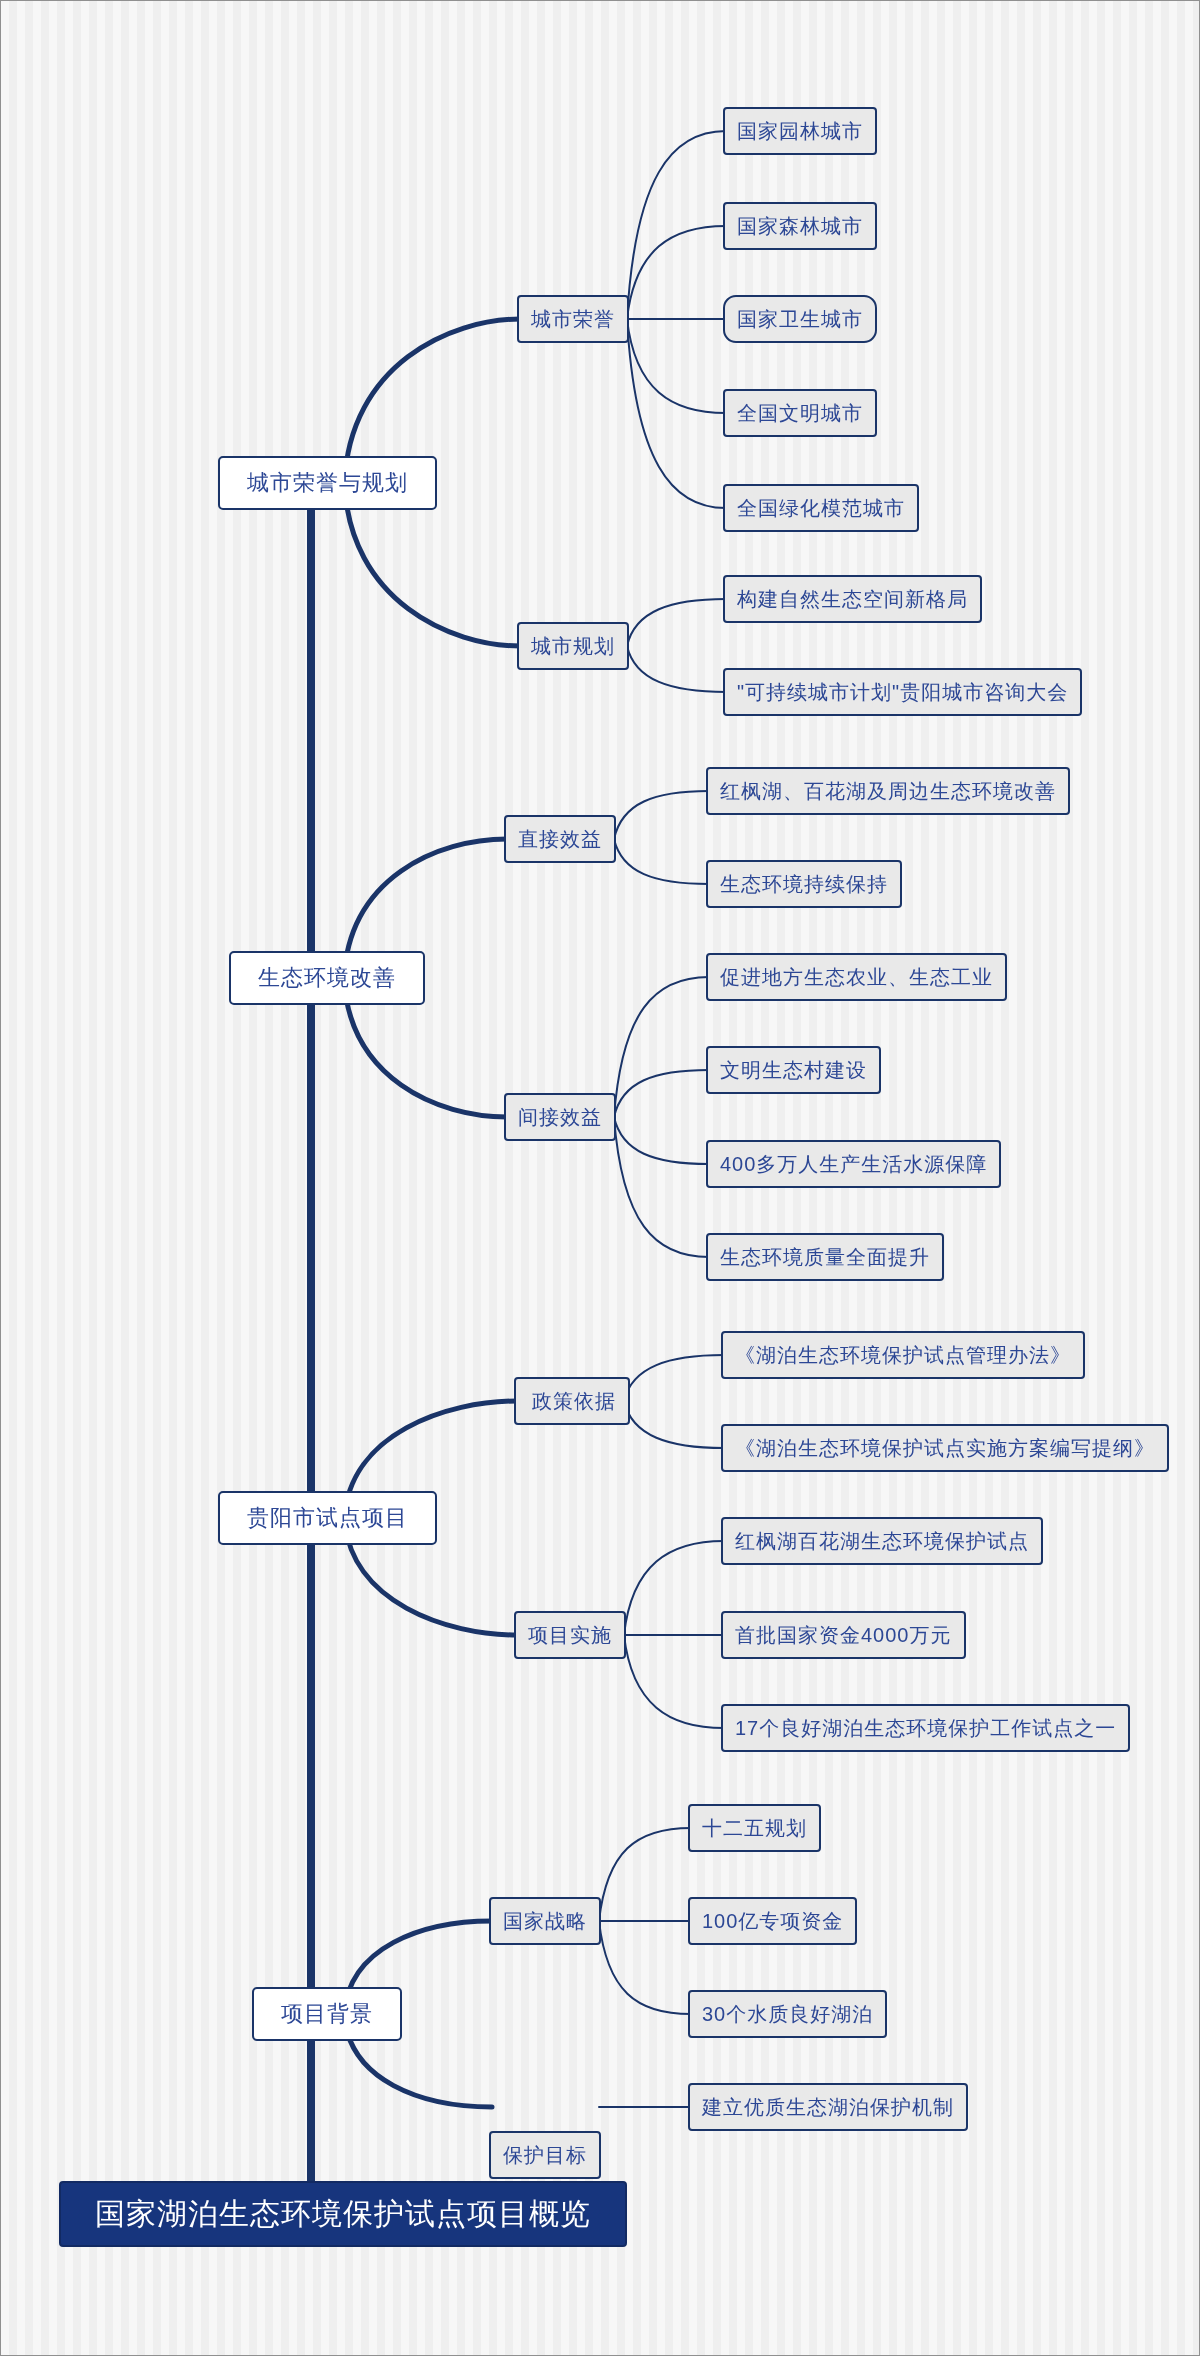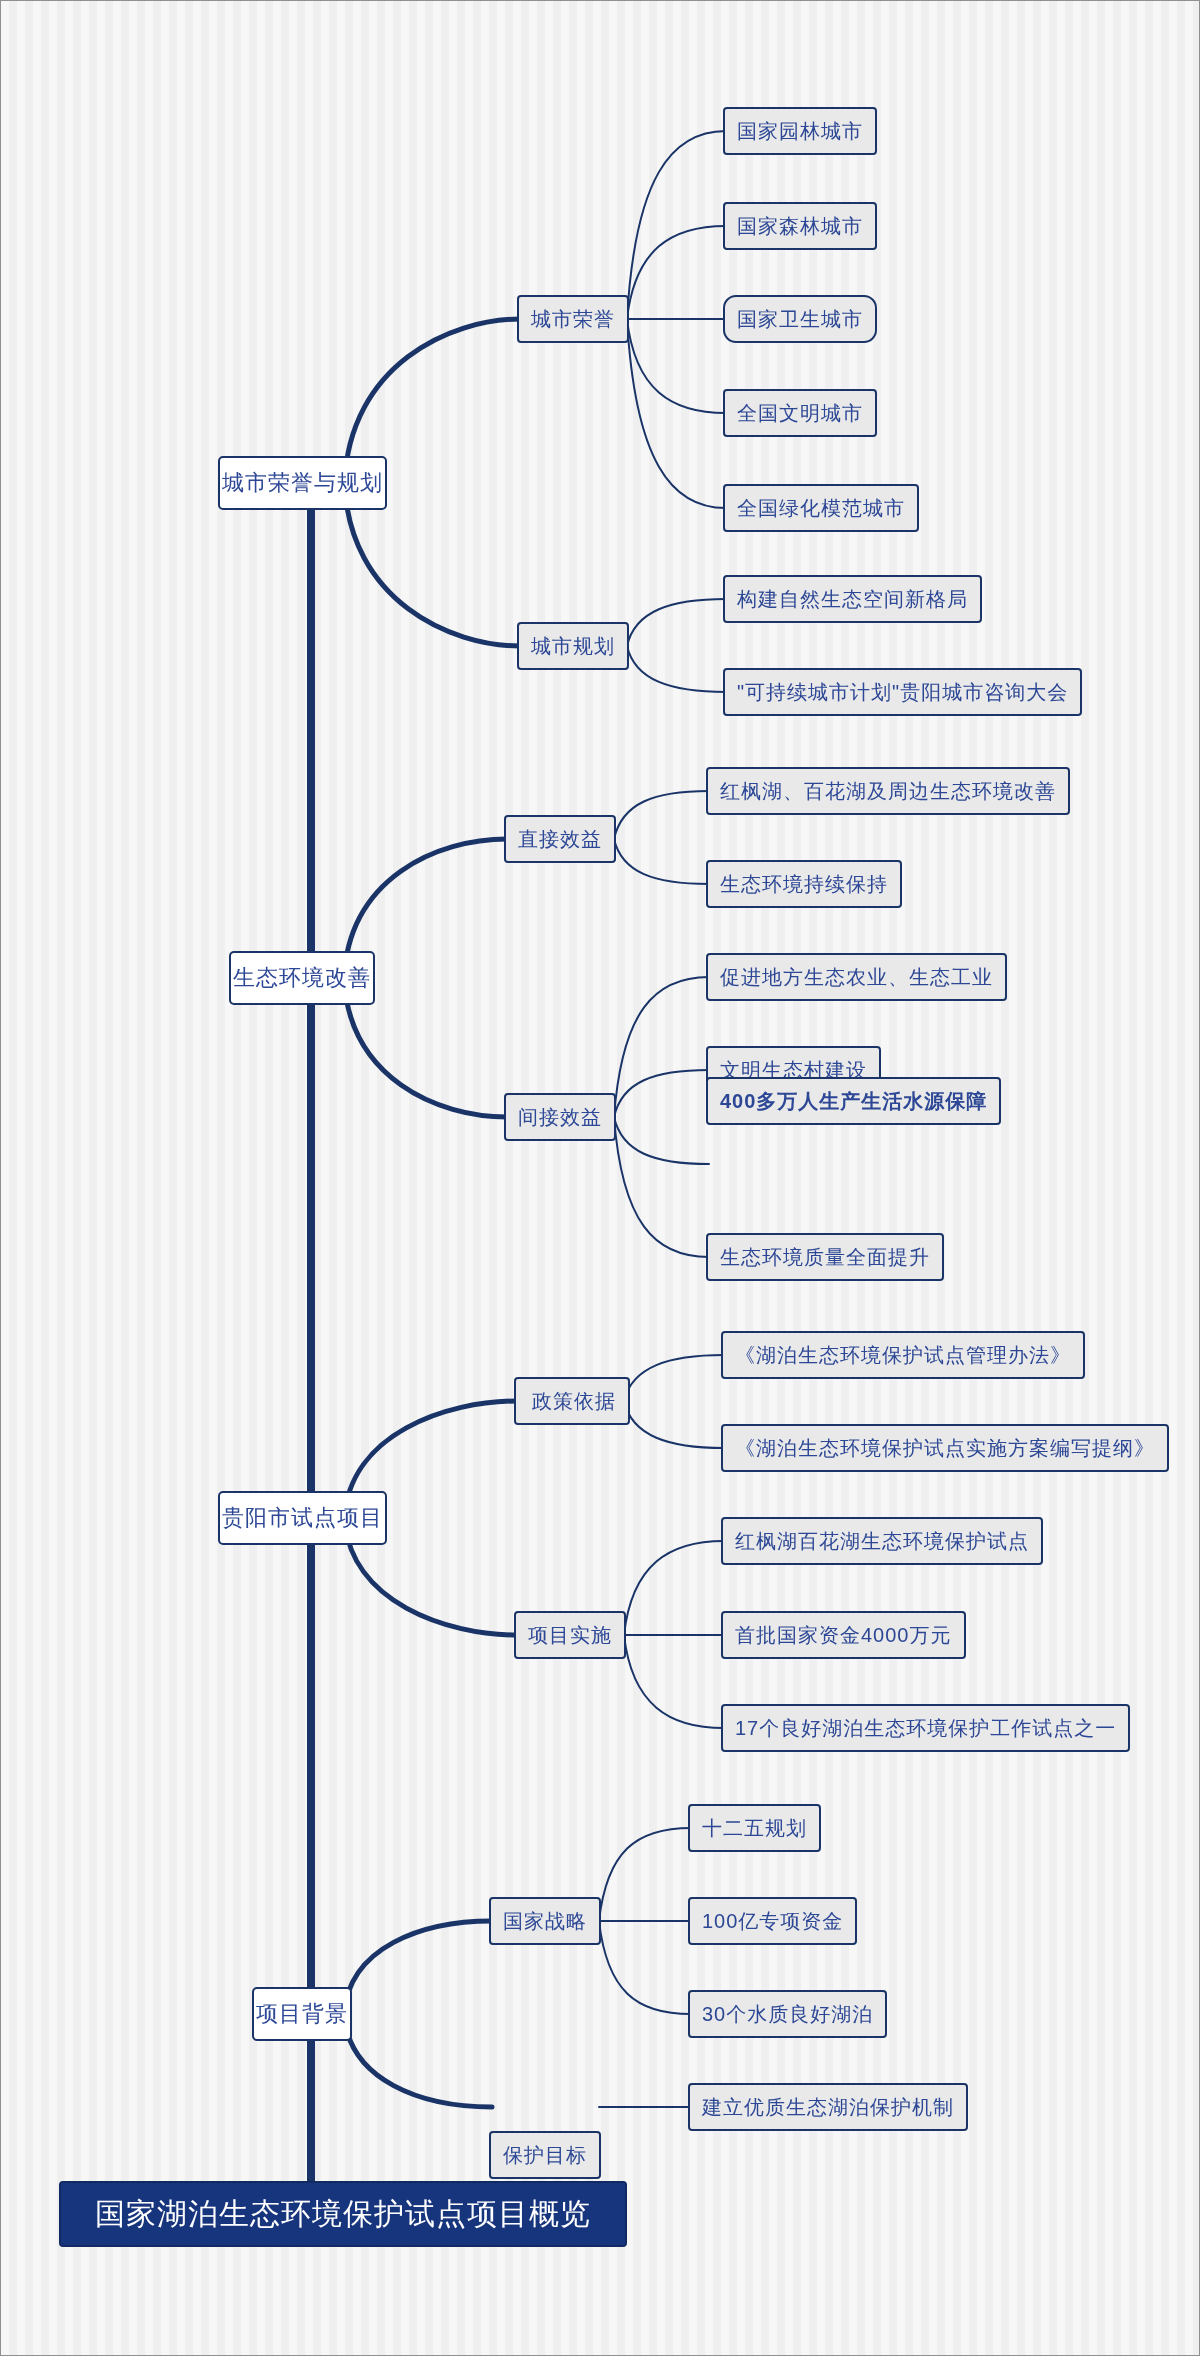--- a/index.html
+++ b/index.html
@@ -27,21 +27,21 @@
     font-size:20px;
     letter-spacing:1px;
     line-height:1;
     padding:12px 12px;
     cursor:default;
   }
   .node.sub, .node.leaf{ background:#e9e9e9; }
   .node.main{
     background:#ffffff;
     font-size:22px;
-    padding:14px 2px;
+    padding:14px 27px;
     border-radius:5px;
   }
   .node.root{
     background:#17357d;
     border:2px solid #122a63;
     color:#ffffff;
     font-size:30px;
     padding:16px 34px;
     border-radius:4px;
   }
@@ -100,21 +100,21 @@
     <div class="node leaf" style="left: 722px; top: 201px;">国家森林城市</div>
     <div class="node leaf" style="left: 722px; top: 294px; border-radius: 13px;">国家卫生城市</div>
     <div class="node leaf" style="left: 722px; top: 388px;">全国文明城市</div>
     <div class="node leaf" style="left: 722px; top: 483px;">全国绿化模范城市</div>
     <div class="node leaf" style="left: 722px; top: 574px;">构建自然生态空间新格局</div>
     <div class="node leaf" style="left: 722px; top: 667px;">"可持续城市计划"贵阳城市咨询大会</div>
     <div class="node leaf" style="left: 705px; top: 766px;">红枫湖、百花湖及周边生态环境改善</div>
     <div class="node leaf" style="left: 705px; top: 859px;">生态环境持续保持</div>
     <div class="node leaf" style="left: 705px; top: 952px;">促进地方生态农业、生态工业</div>
     <div class="node leaf" style="left: 705px; top: 1045px;">文明生态村建设</div>
-    <div class="node leaf" style="left: 705px; top: 1076px; font-weight: bold;">400多万人生产生活水源保障</div>
+    <div class="node leaf" style="left: 705px; top: 1139px;">400多万人生产生活水源保障</div>
     <div class="node leaf" style="left: 705px; top: 1232px;">生态环境质量全面提升</div>
     <div class="node leaf" style="left: 720px; top: 1330px;">《湖泊生态环境保护试点管理办法》</div>
     <div class="node leaf" style="left: 720px; top: 1423px;">《湖泊生态环境保护试点实施方案编写提纲》</div>
     <div class="node leaf" style="left: 720px; top: 1516px;">红枫湖百花湖生态环境保护试点</div>
     <div class="node leaf" style="left: 720px; top: 1610px;">首批国家资金4000万元</div>
     <div class="node leaf" style="left: 720px; top: 1703px;">17个良好湖泊生态环境保护工作试点之一</div>
     <div class="node leaf" style="left: 687px; top: 1803px;">十二五规划</div>
     <div class="node leaf" style="left: 687px; top: 1896px;">100亿专项资金</div>
     <div class="node leaf" style="left: 687px; top: 1989px;">30个水质良好湖泊</div>
     <div class="node leaf" style="left: 687px; top: 2082px;">建立优质生态湖泊保护机制</div>

